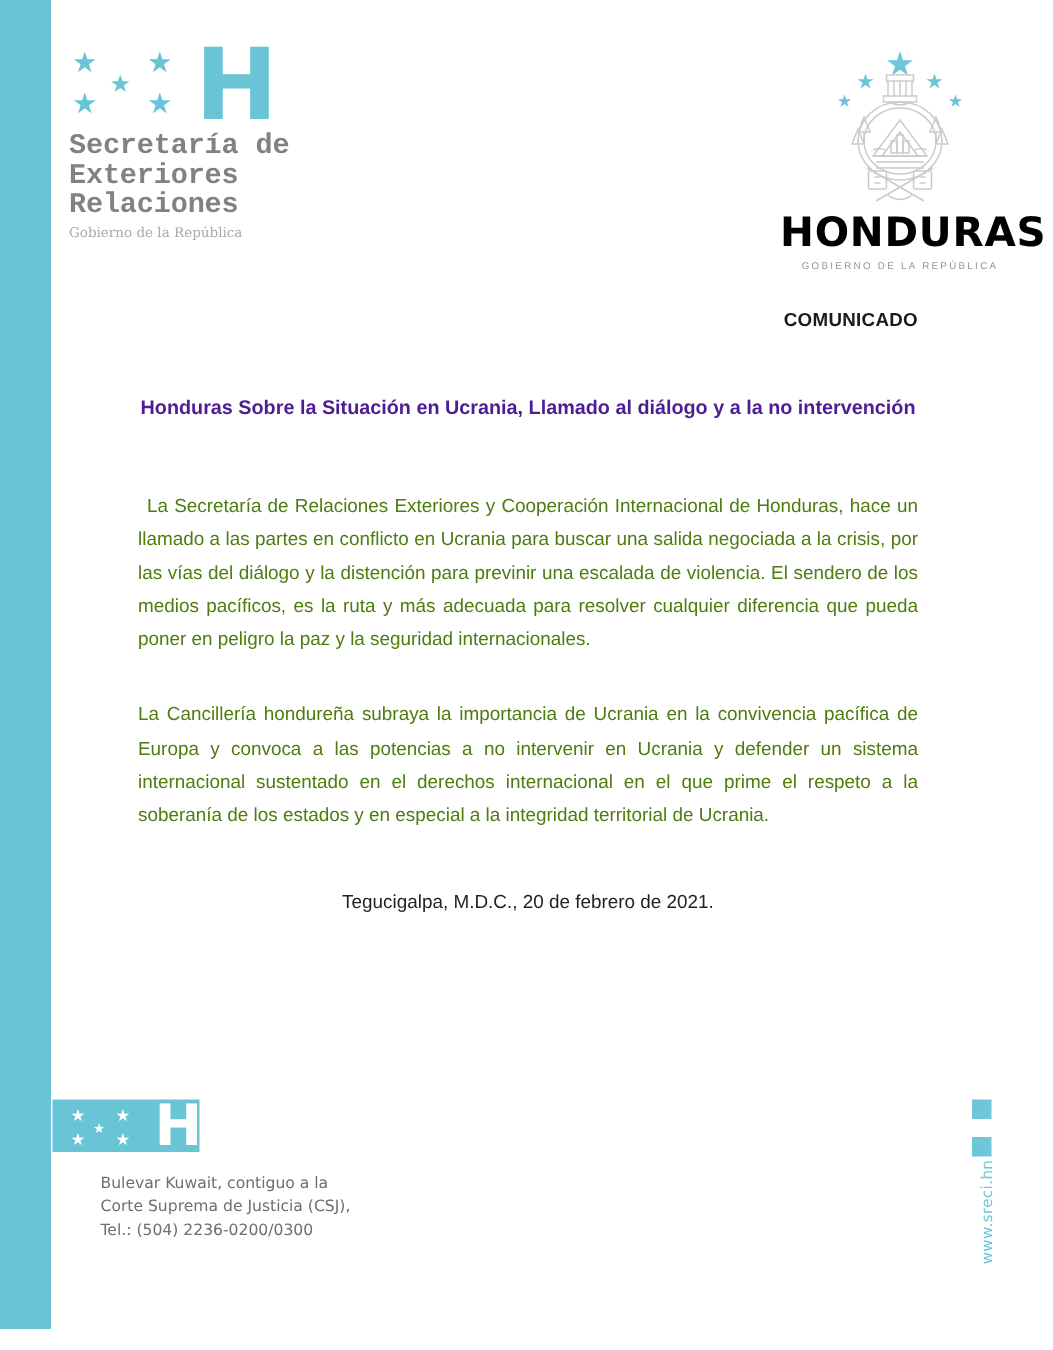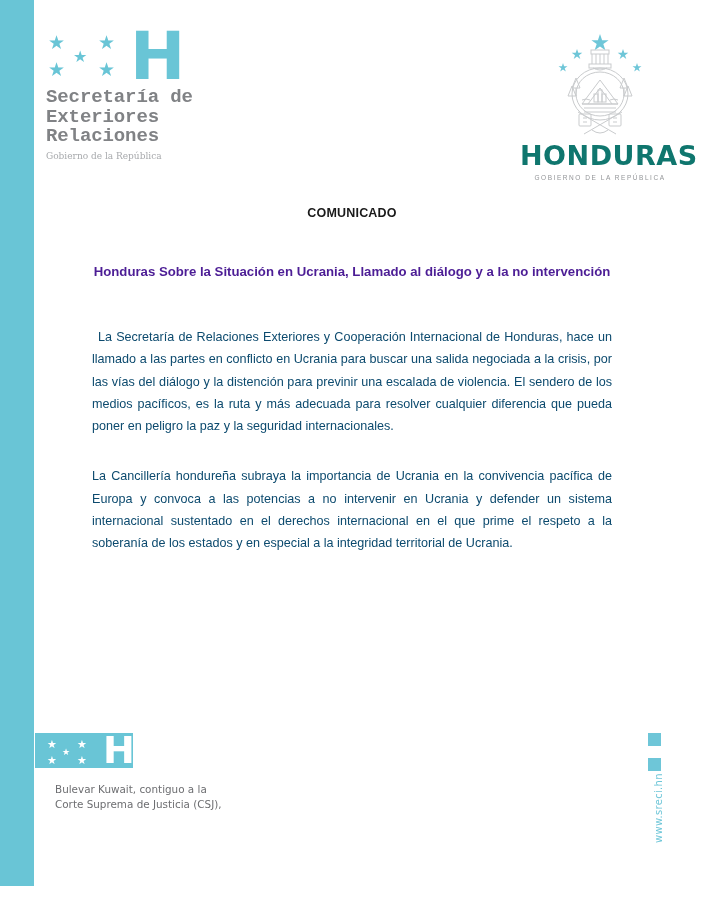--- a/index.html
+++ b/index.html
@@ -107,42 +107,42 @@
     width: 160px;
     height: 115px;
     margin: 0 auto;
   }
   .coat svg { display: block; margin: 0 auto; }
   .hn-word {
     font-family: "DejaVu Sans", sans-serif;
     font-weight: bold;
     font-size: 27px;
     line-height: 28px;
-    color: #0f766e;
+    color: #000000;
     letter-spacing: 0.5px;
     margin-top: -3px;
   }
   .hn-sub {
     font-family: "Liberation Sans", sans-serif;
     font-size: 6.5px;
     line-height: 9px;
     color: #939598;
     letter-spacing: 1.55px;
     margin-top: 3px;
   }
 
   
   .doc-body {
     position: absolute;
     left: 92px;
     top: 205px;
     width: 520px;
   }
   .comunicado {
-    text-align: center;
+    text-align: right;
     font-family: "Liberation Sans", sans-serif;
     font-weight: bold;
     font-size: 12.5px;
     line-height: 16px;
     letter-spacing: 0.2px;
     color: #1a1a1a;
   }
   .doc-title {
     margin-top: 42px;
     text-align: center;
@@ -151,21 +151,21 @@
     font-size: 13.2px;
     line-height: 18px;
     color: #4c1d95;
   }
   .para {
     margin-top: 28px;
     text-align: justify;
     font-family: "Liberation Sans", sans-serif;
     font-size: 12.6px;
     line-height: 22.3px;
-    color: #0c4a6e;
+    color: #4d7c0f;
   }
   .para.first { margin-top: 45px; text-indent: 6px; }
   .para.p2 { }
   .para.p3 { margin-top: 38px; }
   .dateline {
     margin-top: 36px;
     text-align: center;
     font-family: "Liberation Sans", sans-serif;
     font-size: 12.6px;
     line-height: 20px;
@@ -203,21 +203,21 @@
     top: -2px;
     font-family: "DejaVu Sans", sans-serif;
     font-weight: bold;
     font-size: 38px;
     line-height: 38px;
     color: #ffffff;
     letter-spacing: -1px;
   }
   .footer-address {
     position: absolute;
-    left: 55px;
+    left: 67px;
     top: 782px;
     width: 280px;
     font-family: "DejaVu Sans", sans-serif;
     font-size: 10.4px;
     line-height: 15.4px;
     color: #6d6e71;
   }
 
   .footer-right {
     position: absolute;
@@ -326,36 +326,38 @@
       <div class="hn-word">HONDURAS</div>
       <div class="hn-sub">GOBIERNO DE LA REPÚBLICA</div>
     </div>
   </div>
 
   <div class="doc-body">
     <div class="comunicado">COMUNICADO</div>
     <div class="doc-title">Honduras Sobre la Situación en Ucrania, Llamado al diálogo y a la no intervención</div>
     <p class="para first">La Secretaría de Relaciones Exteriores y  Cooperación Internacional de Honduras, hace un llamado a las partes en conflicto en Ucrania para buscar una salida negociada a la crisis, por las vías del diálogo y la distención para previnir una escalada de violencia. El sendero de los medios pacíficos, es la ruta y más adecuada para resolver cualquier diferencia que pueda poner en peligro la paz y la seguridad internacionales.</p>
     <p class="para p2">La Cancillería hondureña subraya la importancia de Ucrania en la convivencia pacífica de Europa  y convoca a las potencias a no intervenir en Ucrania y defender un sistema internacional sustentado en el derechos internacional en el que prime el respeto a la soberanía de los estados y en especial a la integridad territorial de Ucrania.</p>
+    <div class="dateline">Tegucigalpa, M.D.C., 20 de febrero de 2021.</div>
   </div>
 
   <div class="footer-mark">
     <div class="fstars">
       <span class="fstar f1">★</span>
       <span class="fstar f2">★</span>
       <span class="fstar f3">★</span>
       <span class="fstar f4">★</span>
       <span class="fstar f5">★</span>
     </div>
     <div class="fH">H</div>
   </div>
 
   <div class="footer-address">
     <div>Bulevar Kuwait, contiguo a la</div>
     <div>Corte Suprema de Justicia (CSJ),</div>
+    <div>Tel.: (504) 2236-0200/0300</div>
   </div>
 
   <div class="footer-right">
     <div class="social s-a"></div>
     <div class="social s-b"></div>
     <div class="web-url">www.sreci.hn</div>
   </div>
 
 </div>
 

